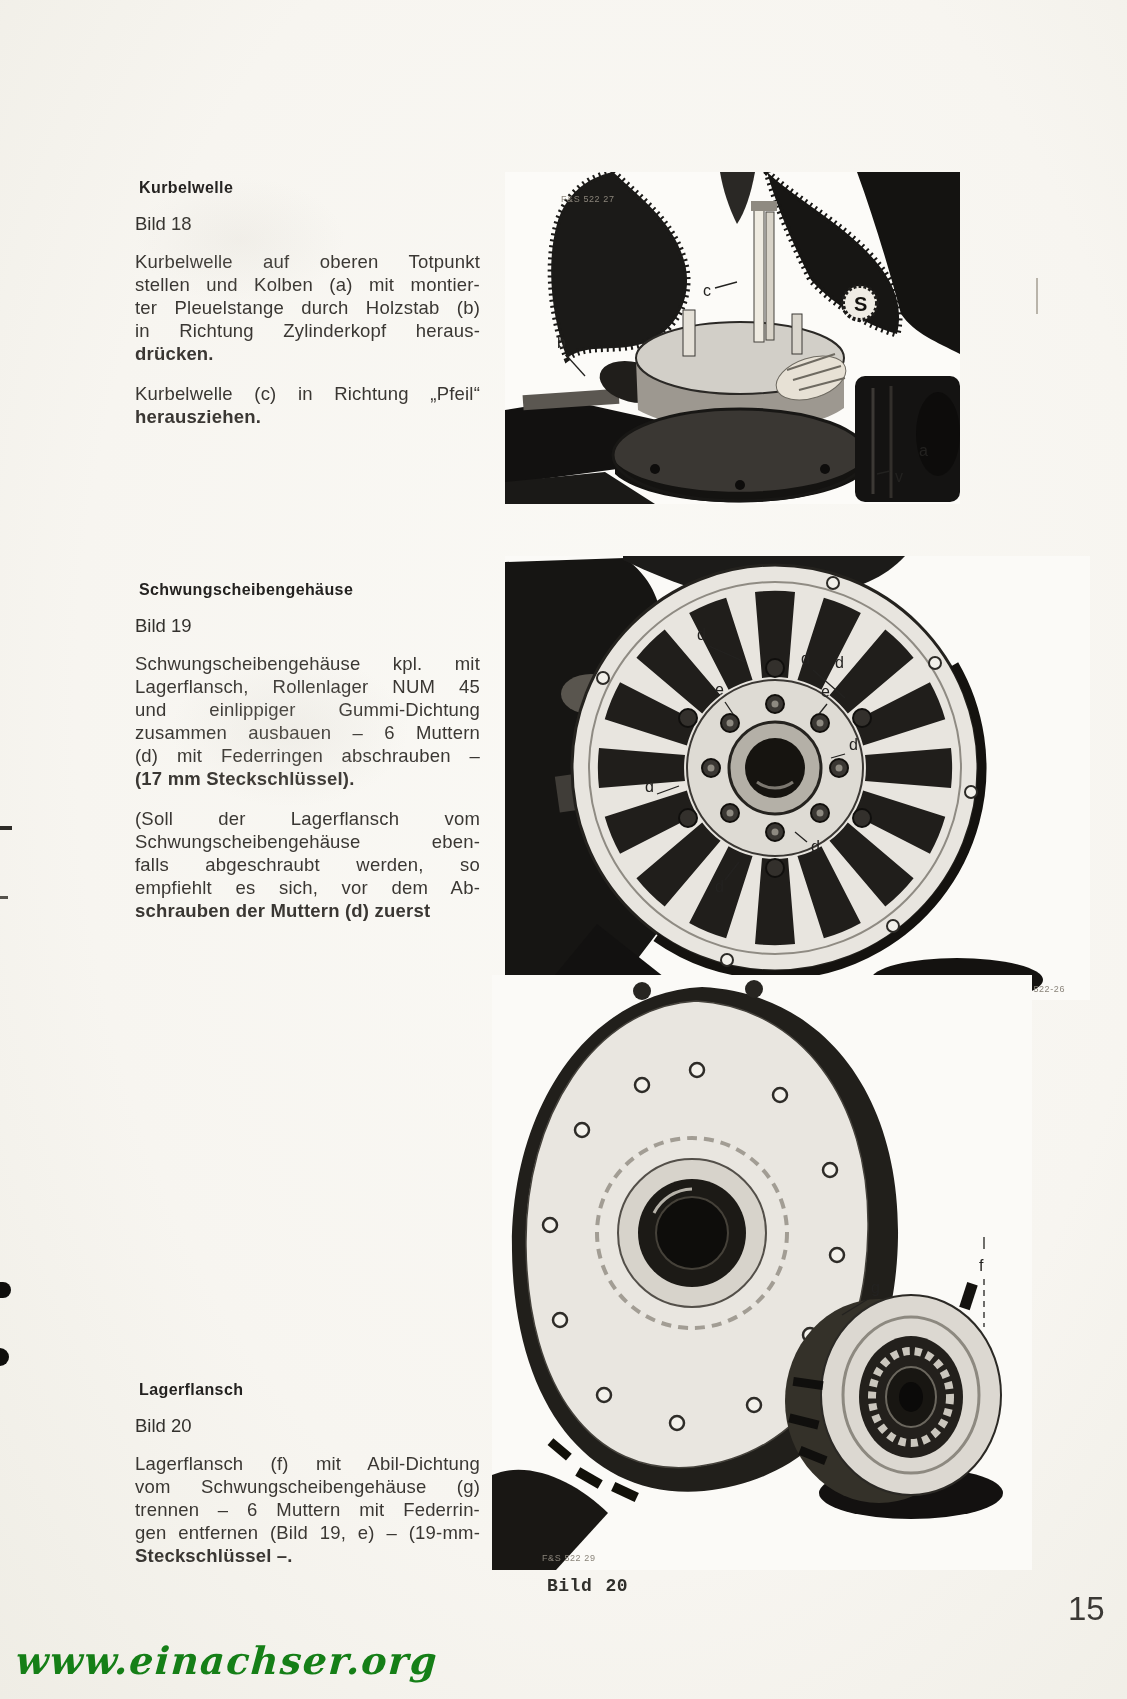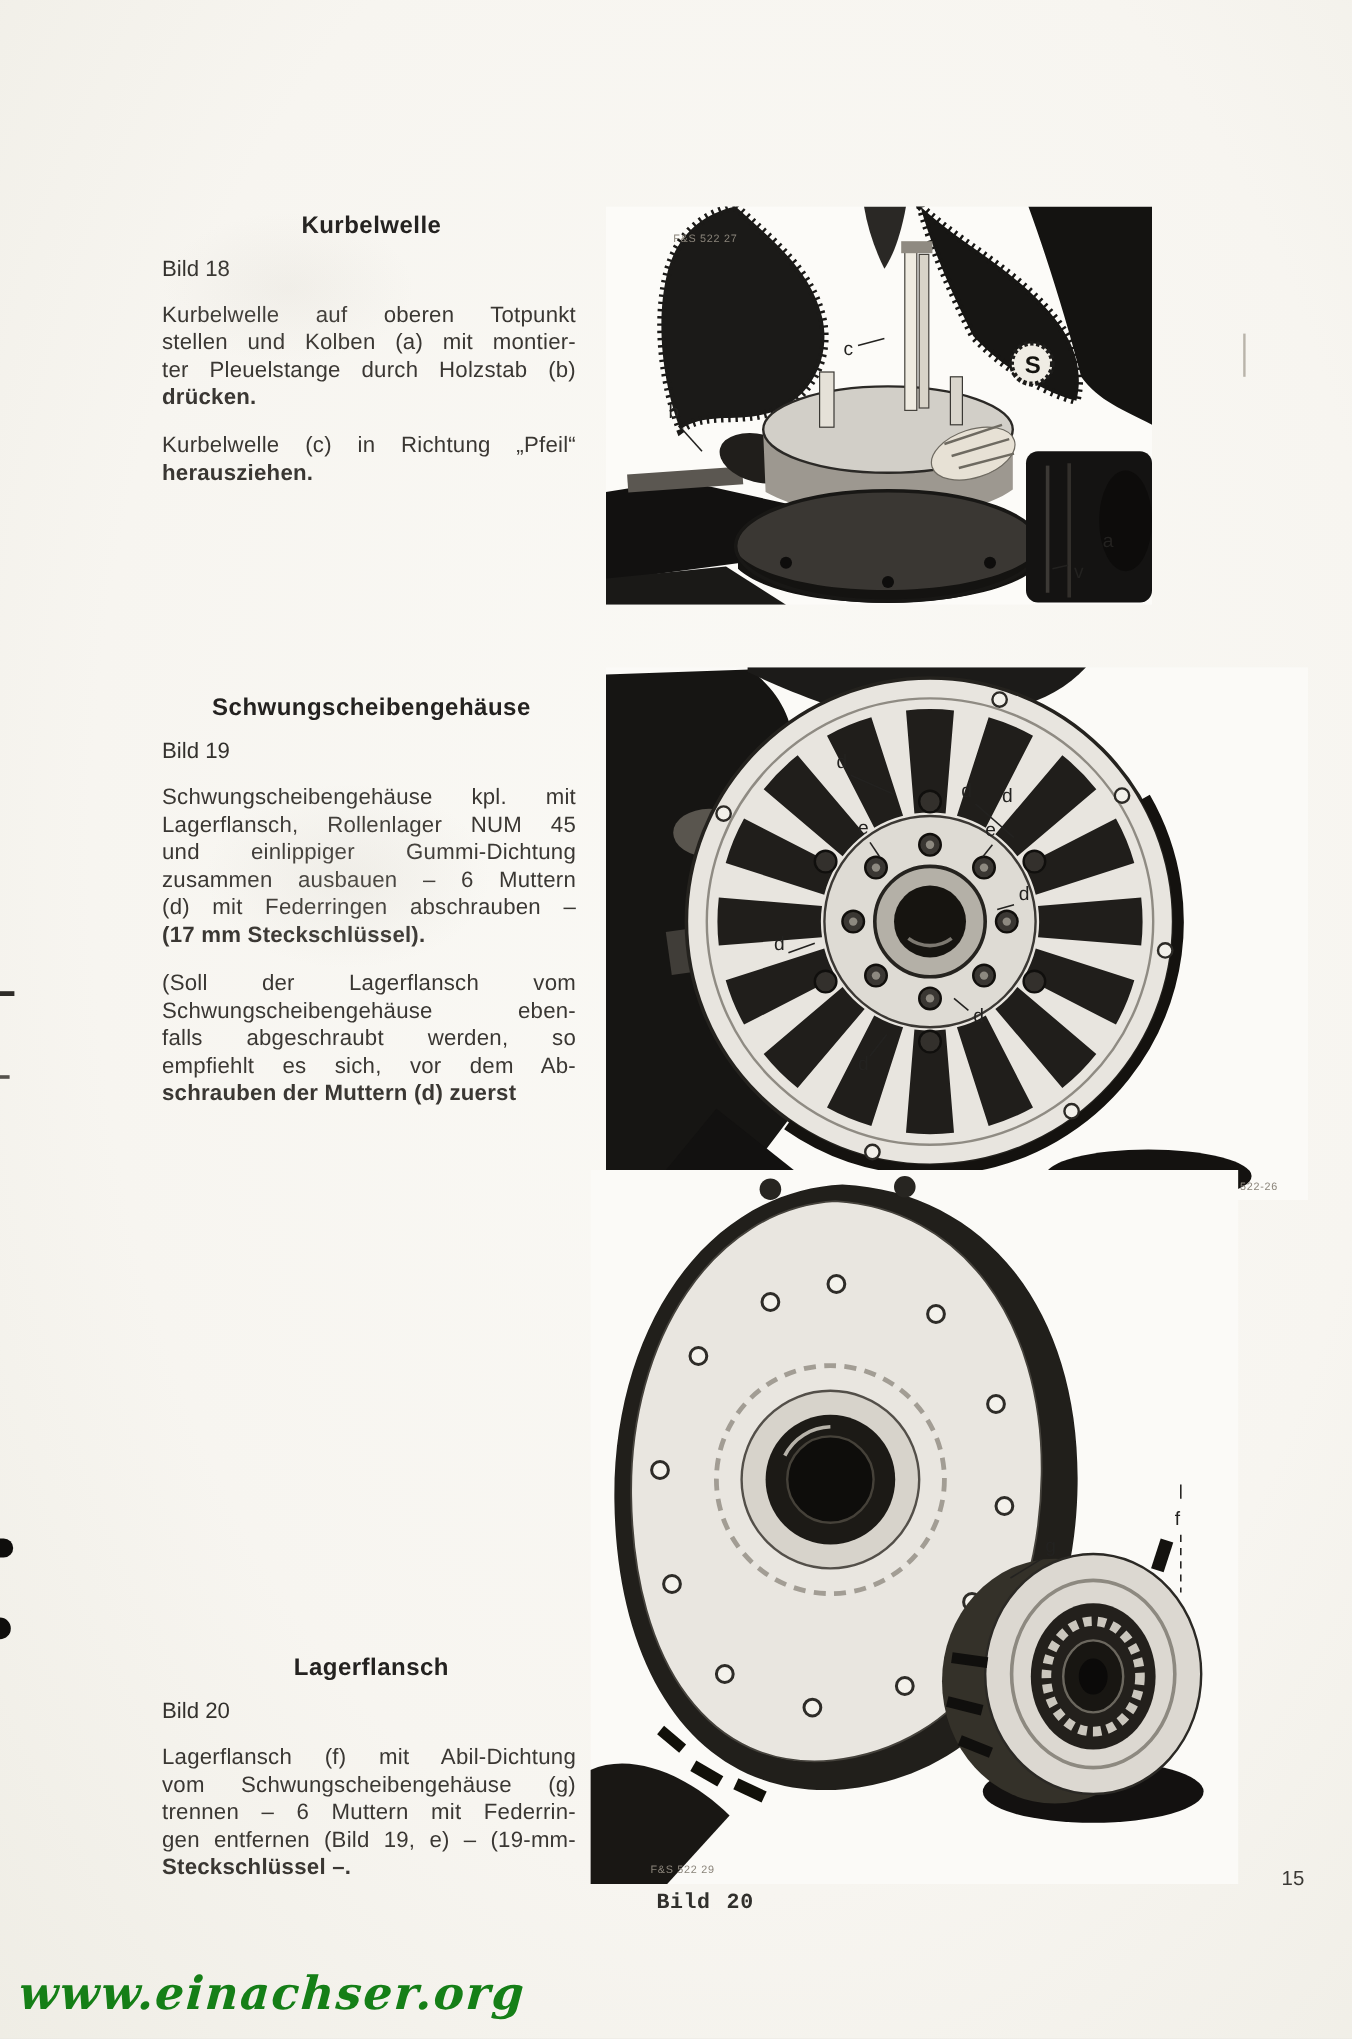--- a/index.html
+++ b/index.html
@@ -8,22 +8,22 @@
     width:1127px;height:1699px;
     margin:0 auto;
     background:radial-gradient(ellipse at 55% 42%, #faf9f5 0%, #f7f5f0 62%, #efede5 100%);
     overflow:hidden;
     font-family:"Liberation Sans", sans-serif;
     color:#37342f;
   }
   
   .section{position:absolute;left:135px;width:345px;}
   .section h2{
-    font-size:20px;line-height:24px;margin:0 0 12px 4px;
-    font-weight:700;color:#242220;letter-spacing:.4px;text-align:center;
+    font-size:16px;line-height:24px;margin:0 0 12px 4px;
+    font-weight:700;color:#242220;letter-spacing:.4px;
   }
   .figref{font-size:18.5px;line-height:23px;margin:0 0 15px 0;color:#33312d;}
   .para{
     font-size:18.5px;line-height:23px;margin:0 0 17px 0;
     text-align:justify;color:#3a3733;letter-spacing:.2px;
   }
   .tline{display:block;text-align-last:justify;}
   .tline:last-child{text-align-last:auto;font-weight:bold;}
   
   .photo{position:absolute;}
@@ -33,21 +33,21 @@
   }
   .caption.mono{
     font-family:"Liberation Mono", monospace;font-weight:700;
     font-size:18px;color:#31302c;word-spacing:2px;
   }
   svg text.callout{font:16px "Liberation Sans", sans-serif;fill:#232220;}
   svg text.pid{font:9px "Liberation Sans", sans-serif;fill:#8a847a;letter-spacing:.6px;}
   svg text.emblem{font:700 20px "Liberation Sans", sans-serif;fill:#14130f;}
   svg line.leader{stroke:#232220;stroke-width:1.3;}
   
-  .pagenum{position:absolute;left:1068px;top:1556px;font-size:17px;color:#3b3935;}
+  .pagenum{position:absolute;left:1068px;top:1590px;font-size:33px;color:#3b3935;}
   .watermark{
     position:absolute;left:16px;top:1638px;
     font-family:"DejaVu Serif", serif;font-style:italic;font-weight:600;
     font-size:38px;letter-spacing:1.5px;transform:skewX(-4deg);
   }
   
   .artifact{position:absolute;}
   .blotch{position:absolute;pointer-events:none;}
 </style>
 </head>
@@ -55,20 +55,21 @@
 
 <div class="page">
 
   <div class="section" style="top:176px;">
     <h2>Kurbelwelle</h2>
     <div class="figref">Bild 18</div>
     <p class="para">
         <span class="tline">Kurbelwelle auf oberen Totpunkt</span>
         <span class="tline">stellen und Kolben (a) mit montier-</span>
         <span class="tline">ter Pleuelstange durch Holzstab (b)</span>
+        <span class="tline">in Richtung Zylinderkopf heraus-</span>
         <span class="tline">drücken.</span>
       </p>
     <p class="para">
         <span class="tline">Kurbelwelle (c) in Richtung „Pfeil“</span>
         <span class="tline">herausziehen.</span>
       </p>
   </div>
 
   <div class="section" style="top:578px;">
     <h2>Schwungscheibengehäuse</h2>

